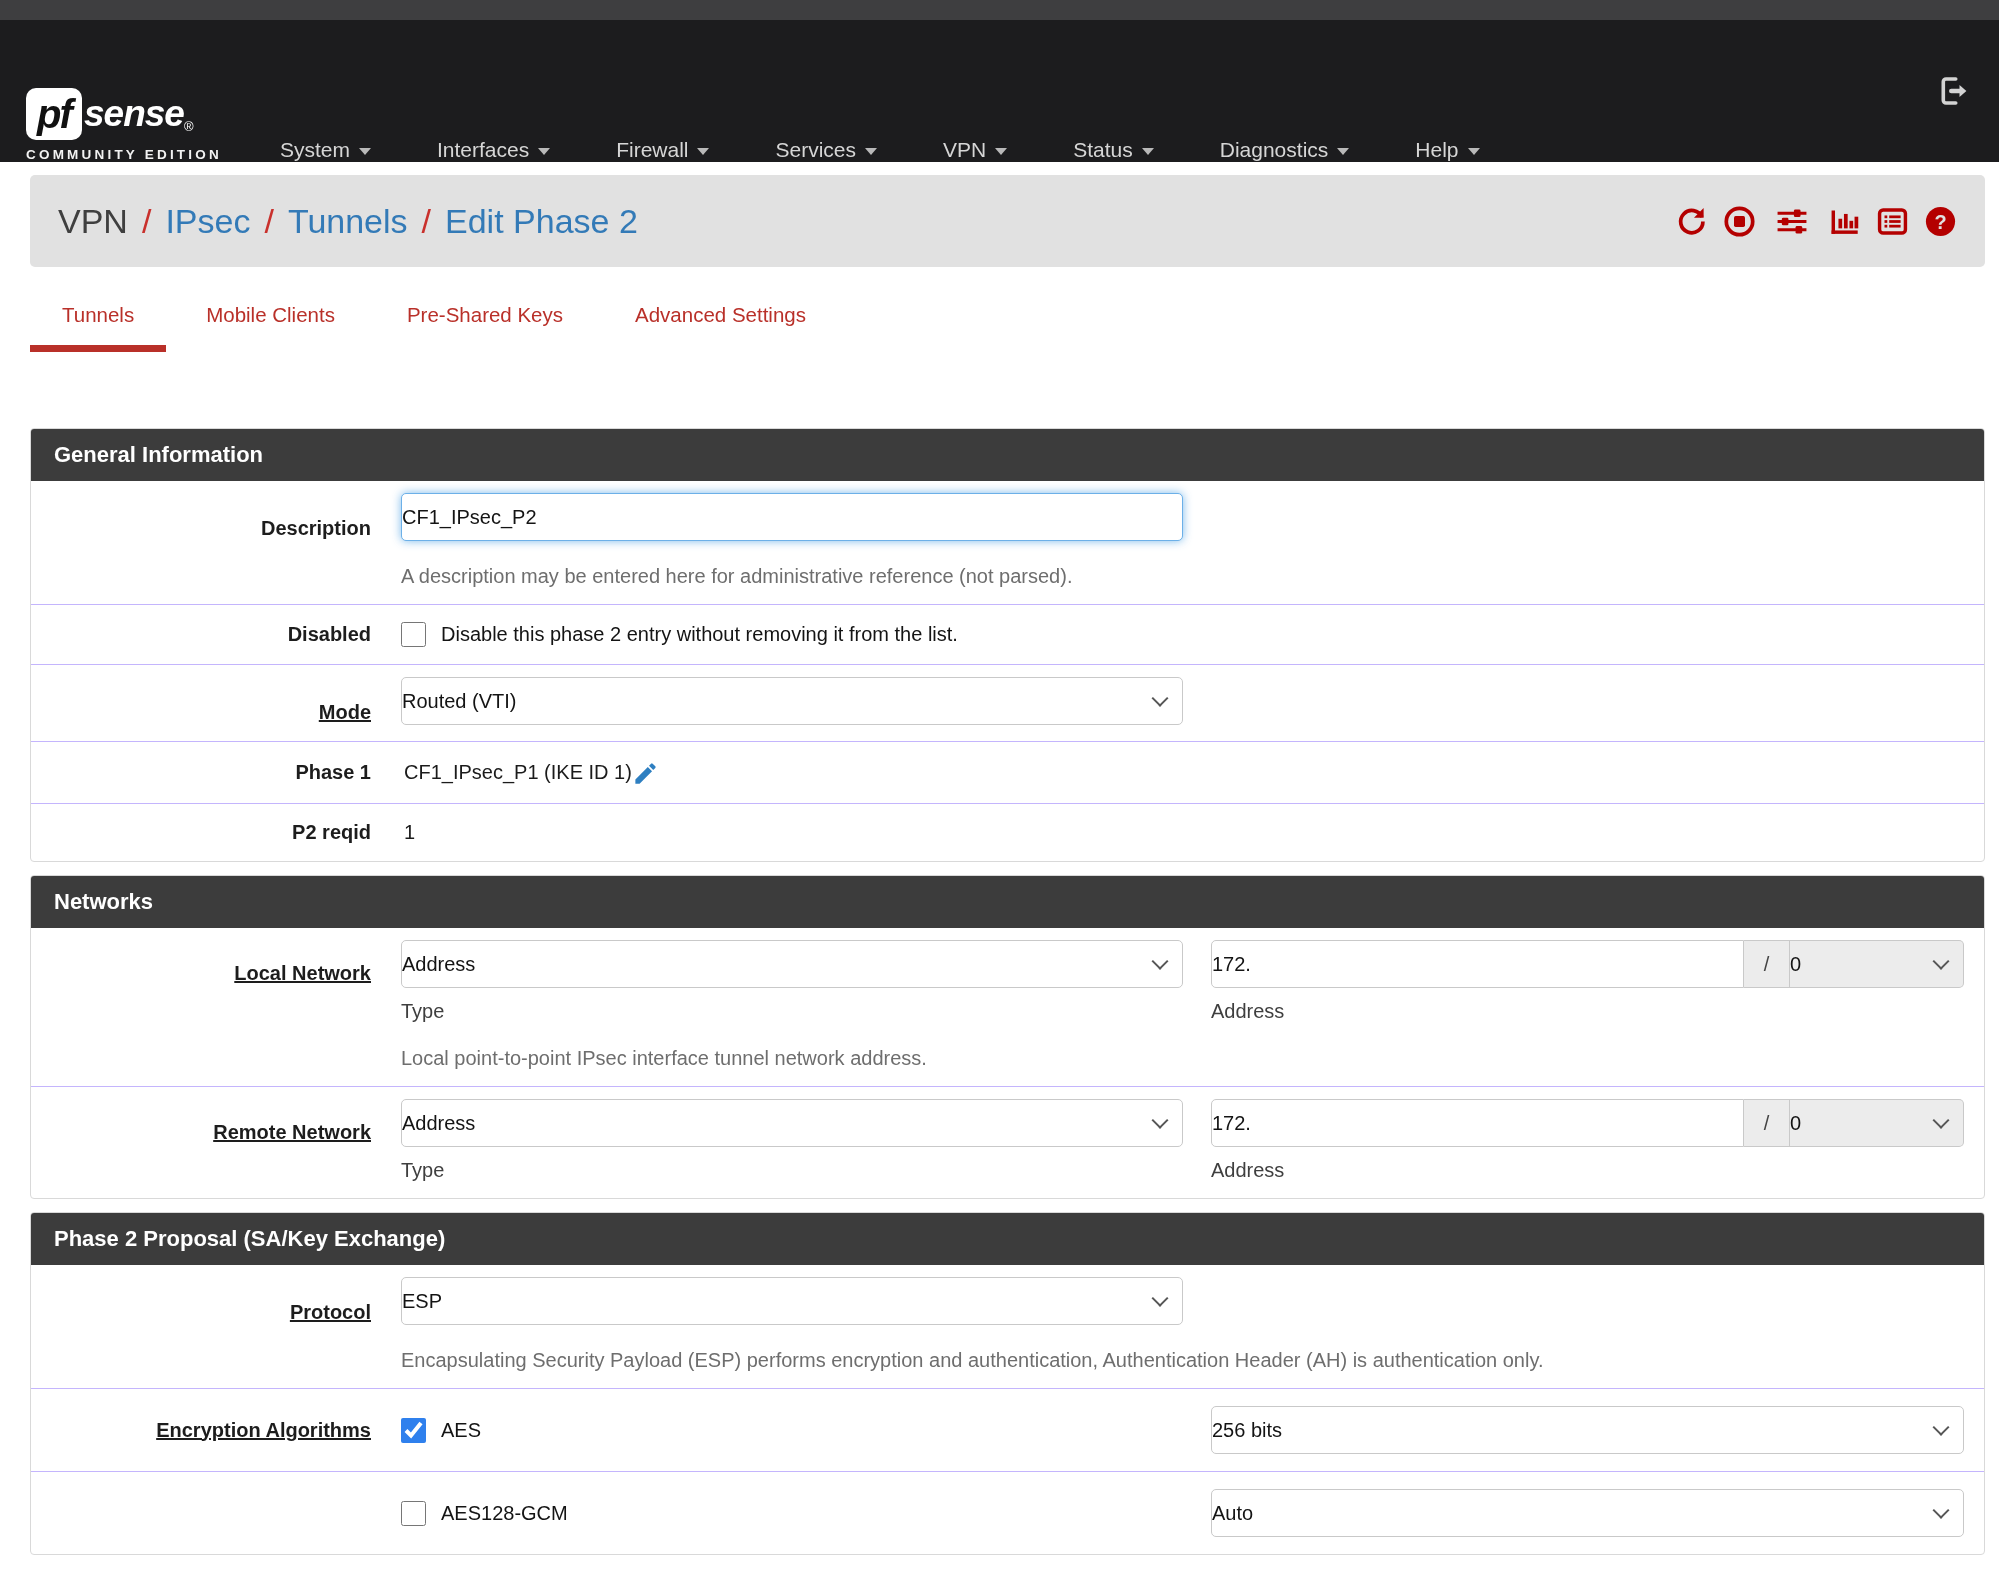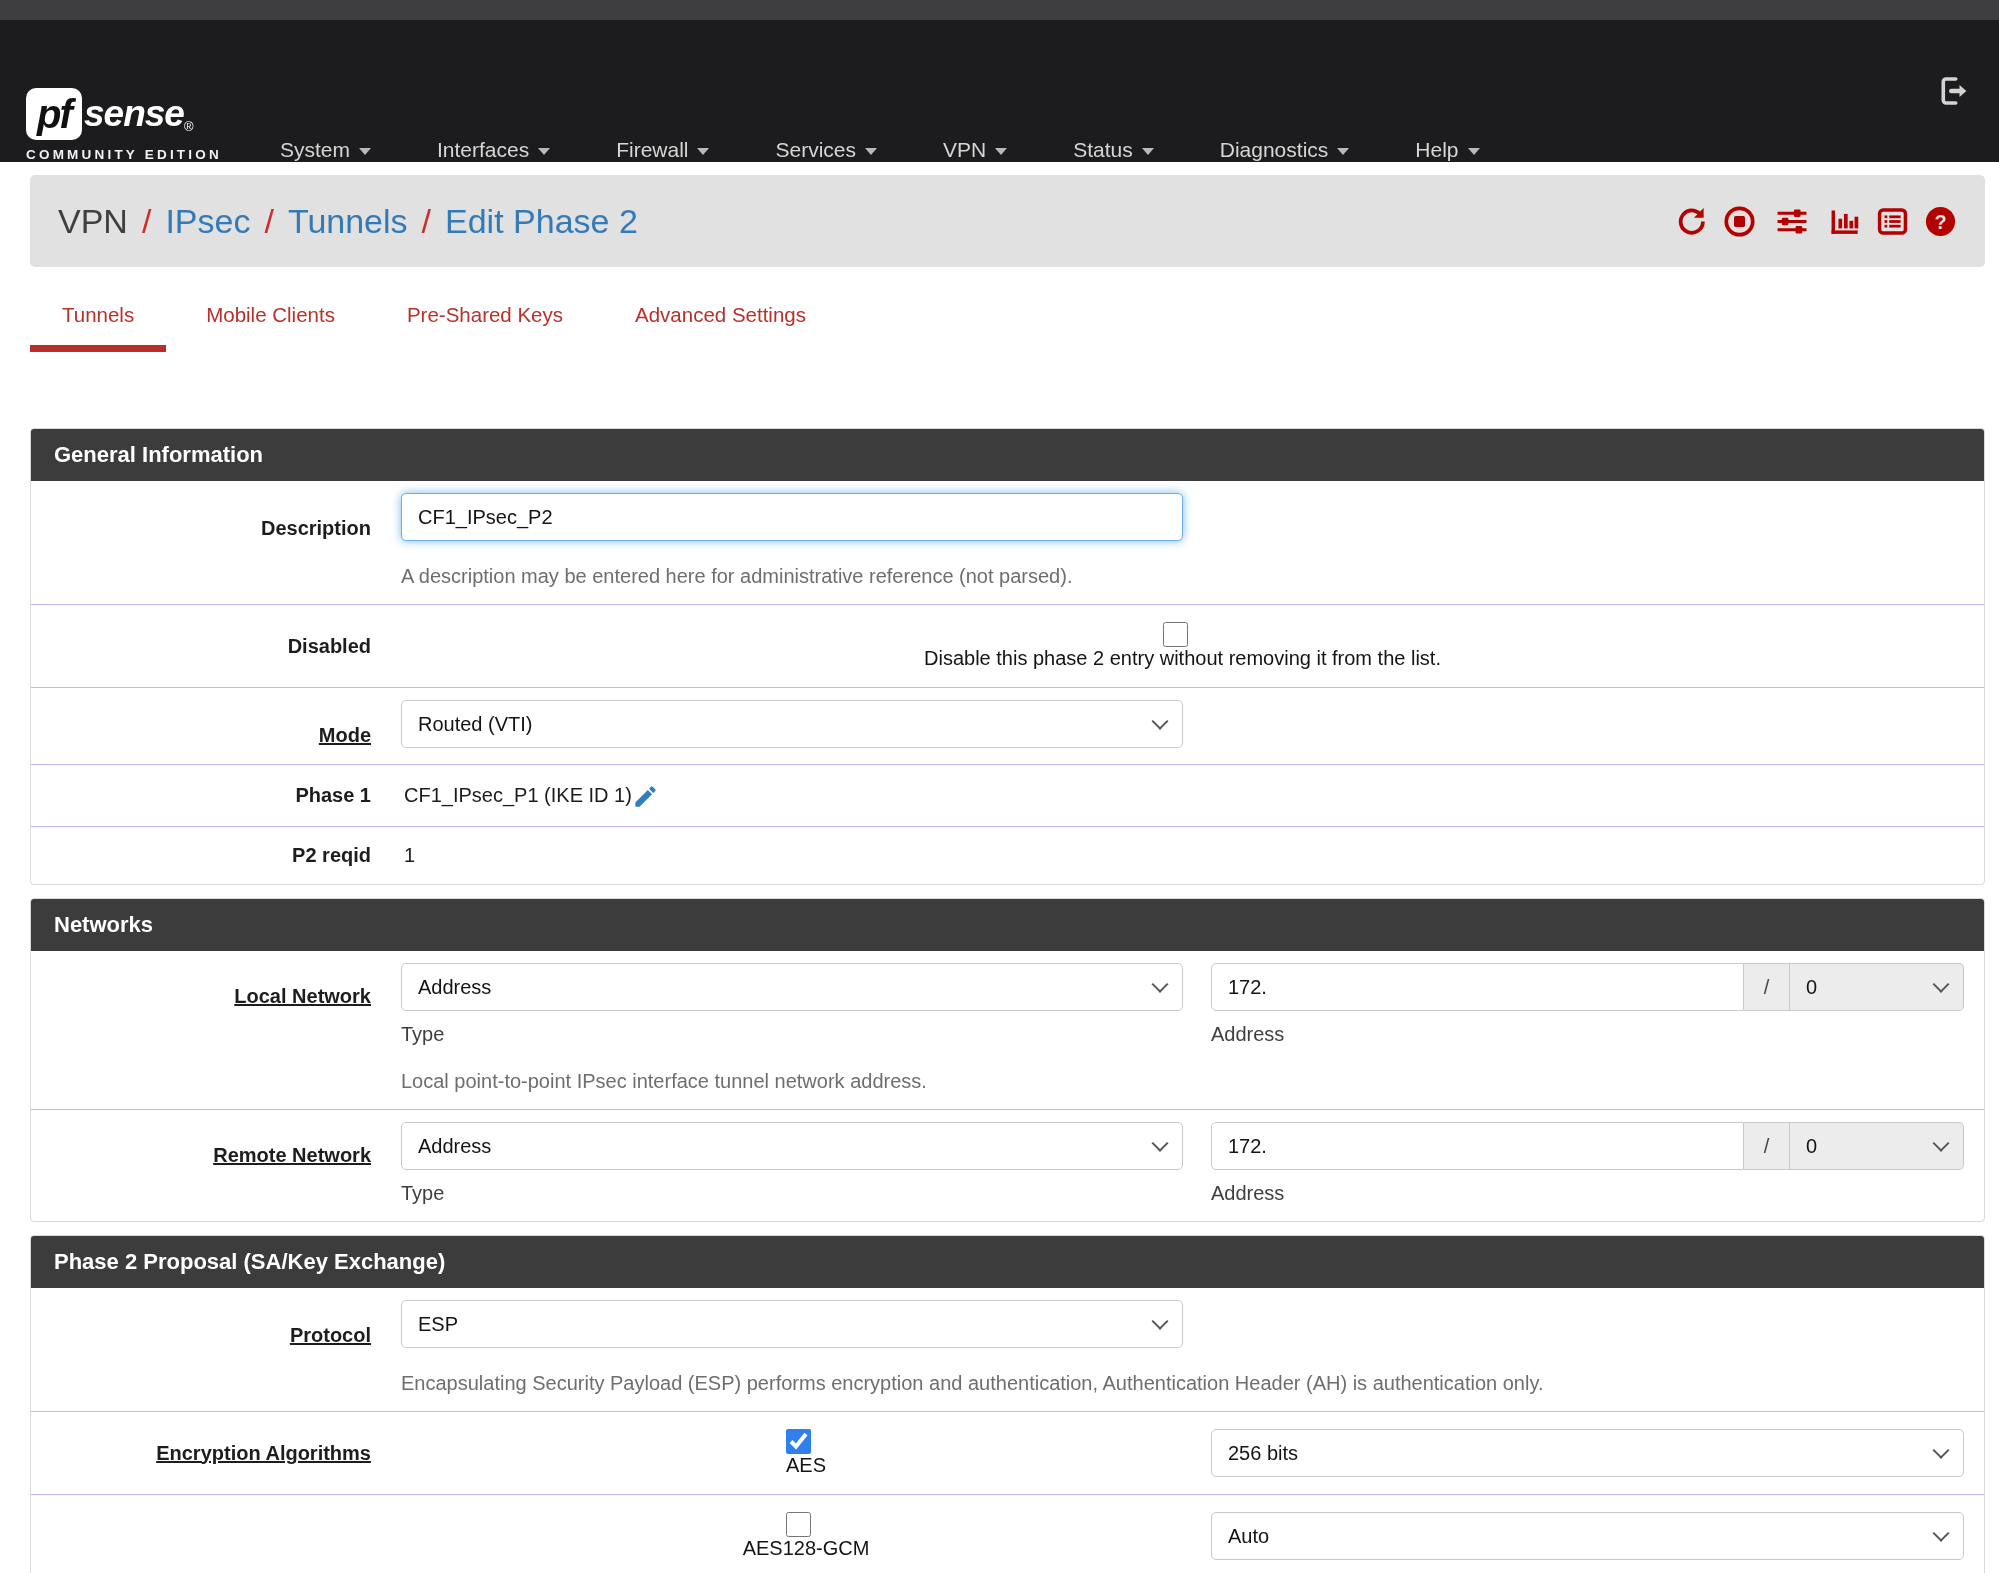--- a/index.html
+++ b/index.html
@@ -48,35 +48,35 @@
   .panel{margin:0 14px 13px 30px;border:1px solid #d9d9d9;border-radius:4px;background:#fff;overflow:hidden;}
   .panel-head{background:#3c3c3c;color:#ffffff;font-weight:bold;font-size:22px;padding:13px 23px;}
   .row{display:flex;border-bottom:1px solid #c4b5fd;padding:12px 0 16px 0;}
   .row:last-child{border-bottom:none;}
   .lbl{width:340px;min-width:340px;text-align:right;font-weight:bold;font-size:20px;color:#1d1d1d;padding-top:24px;box-sizing:border-box;}
   .lbl.u{text-decoration:underline;}
   .ctl{margin-left:30px;flex:1;margin-right:20px;}
 
   .txt,select{
     height:48px;font-size:20px;color:#141414;border:1px solid #c9c9c9;border-radius:5px;
-    background:#fff;padding:0 16px;box-sizing:border-box;
+    background:#fff;padding:0 0;box-sizing:border-box;
     font-family:"Liberation Sans","DejaVu Sans",sans-serif;
   }
   .w-main{width:782px;}
   .txt.focused{border-color:#6cb0e8;box-shadow:0 0 10px rgba(102,175,233,.85);outline:none;}
   .help{color:#6e6e6e;font-size:20px;margin-top:24px;}
   .sub{color:#3f3f3f;font-size:20px;margin-top:12px;}
 
   .sel{position:relative;display:inline-block;}
   .sel select{appearance:none;-webkit-appearance:none;width:100%;padding-right:44px;cursor:pointer;}
   .chev{position:absolute;right:17px;top:50%;width:10px;height:10px;
     border-right:2px solid #555;border-bottom:2px solid #555;
     transform:translateY(-72%) rotate(45deg);pointer-events:none;}
 
-  .chk-row{display:flex;align-items:center;font-size:20px;color:#141414;flex-direction:column;}
+  .chk-row{display:flex;align-items:center;font-size:20px;color:#141414;}
   input[type=checkbox]{width:25px;height:25px;accent-color:#2f80ed;margin:0 15px 0 0;cursor:pointer;}
 
   .inline-val{font-size:20px;color:#1b1b1b;display:flex;align-items:center;margin-left:33px;}
   .pencil{color:#2e7fc1;cursor:pointer;}
   .pencil svg{width:27px;height:27px;display:block;transform:translateY(1px);}
 
   .net-grid{display:flex;}
   .net-left{width:810px;}
   .net-right{flex:1;}
   .igroup{display:flex;height:48px;}

